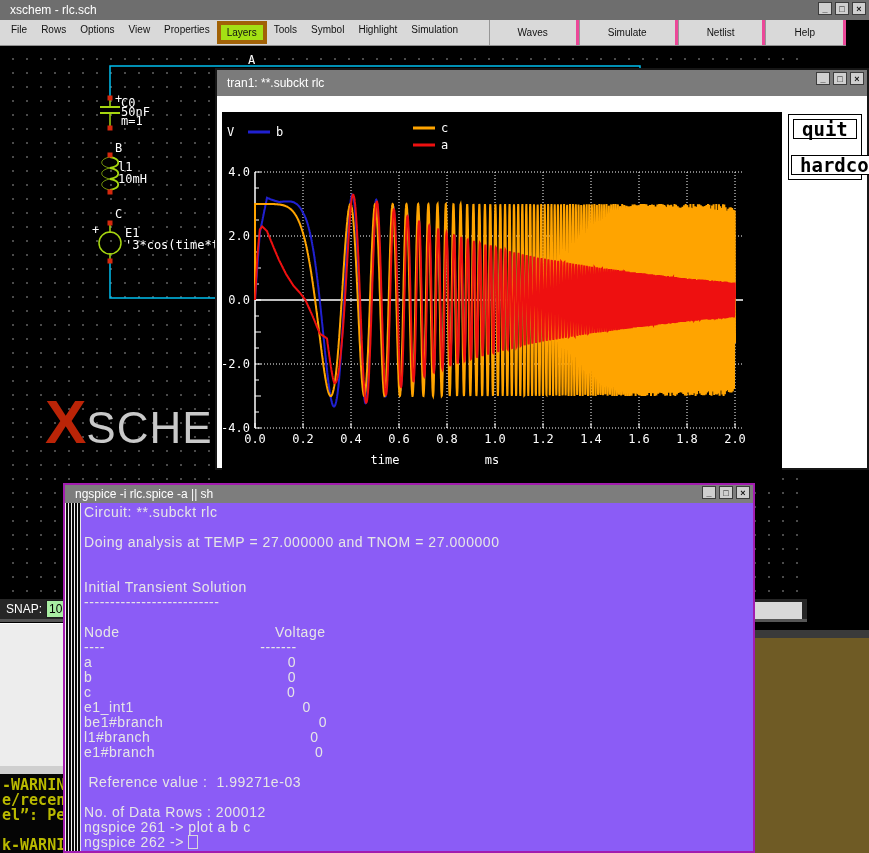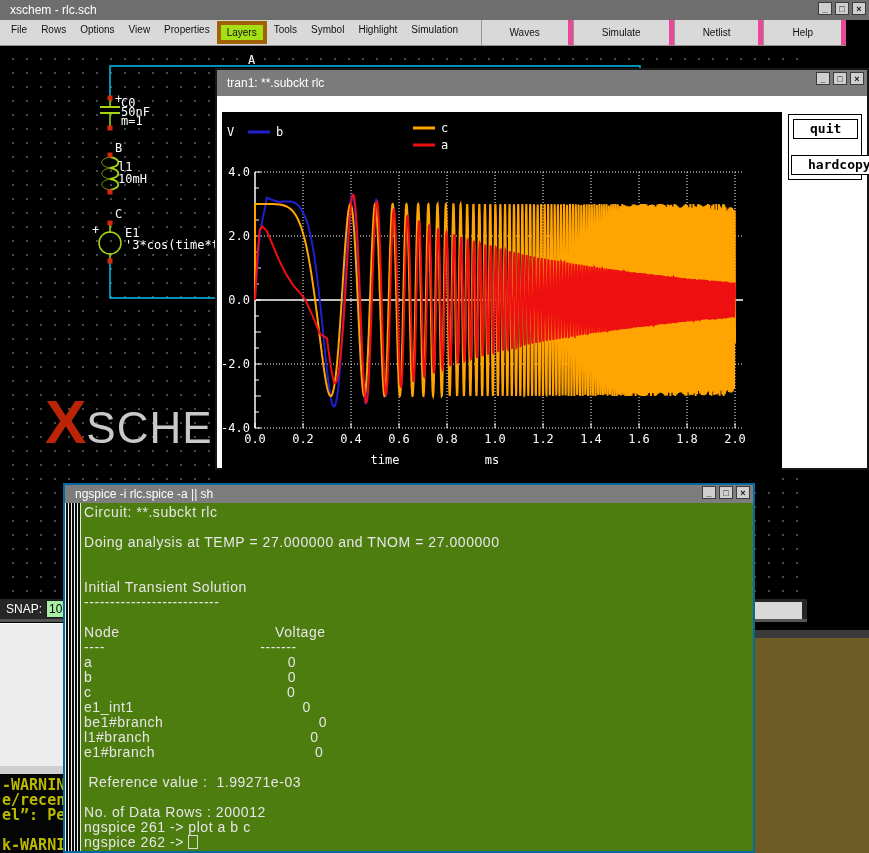--- a/index.html
+++ b/index.html
@@ -14,21 +14,21 @@
         font-size:9px;line-height:12px;text-align:center;box-sizing:border-box;font-weight:bold}
   
   #xschem-title{left:0;top:0;width:869px;height:20px;background:#6e6e6e}
   #menubar{left:0;top:20px;width:846px;height:26px;background:#d9d9d9;
            border-bottom:1px solid #8f8f8f;display:flex;align-items:center;
            font-size:10px;color:#111;box-sizing:border-box;padding-left:4px}
   .mi{padding:3px 7px;white-space:nowrap}
   .mi.hl{background:#a3e114;border:4px solid #a16207;padding:2px 6px}
   #menu-actions{margin-left:auto;display:flex;height:100%;align-items:stretch}
   #menu-actions .mbtn{display:flex;align-items:center;padding:0 28px;border-left:1px solid #969696;
-           border-right:5px solid #ec4899;white-space:nowrap}
+           border-right:3px solid #ec4899;white-space:nowrap}
   #canvas{left:0;top:46px;width:807px;height:552px;background:#000;
           background-image:radial-gradient(#4a4a4a 1px,transparent 1.2px);
           background-size:14px 14px;background-position:6px 6px}
   #statusbar{left:0;top:598px;width:807px;height:24px;background:#262626;border-top:1px solid #000;
              border-bottom:3px solid #565656;box-sizing:border-box;color:#fff;font-size:12px;
              display:flex;align-items:center}
   #snap-label{margin-left:6px}
   #snap-input{margin-left:4px;width:26px;height:16px;background:#a9efa3;border:1px solid #1e1e1e;
               color:#000;font-size:12px;padding:0 2px;line-height:16px}
   #status-right-box{position:absolute;left:753px;top:3px;width:49px;height:17px;background:#d9d9d9}
@@ -41,26 +41,26 @@
   #warn-terminal{left:0;top:774px;width:63px;height:79px;background:#050505;overflow:hidden}
   #warn-terminal pre{margin:4px 0 8px 2px;font-family:"DejaVu Sans Mono",monospace;font-size:15px;
                      line-height:15px;color:#b9b900;font-weight:bold}
   #brown-window{left:753px;top:630px;width:116px;height:223px;background:#6f5b25;border-top:8px solid #3a3a3a;box-sizing:border-box}
   
   #plot-window{left:215px;top:68px;width:654px;height:402px;border:2px solid #161616;box-sizing:border-box;background:#fff}
   #plot-window .titlebar{height:26px}
   #plot-black{position:absolute;left:5px;top:42px;width:560px;height:370px;background:#000}
   #quit-panel{position:absolute;left:571px;top:44px;width:74px;height:66px;background:#fff;border:1px solid #000;box-sizing:border-box}
   .xbtn{position:absolute;border:1px solid #000;background:#fff;color:#000;
-        font-family:"DejaVu Sans Mono",monospace;font-size:13px;font-weight:bold;
-        padding:1px 16px;line-height:16px}
+        font-family:"DejaVu Sans Mono",monospace;font-size:19px;font-weight:bold;
+        padding:1px 8px;line-height:16px}
   #quit-btn{left:4px;top:4px}
   #hardcopy-btn{left:2px;top:40px}
   
-  #terminal{left:63px;top:483px;width:692px;height:370px;border:2px solid #0369a1;box-sizing:border-box;background:#4d7c0f}
+  #terminal{left:63px;top:483px;width:692px;height:370px;border:2px solid #a21caf;box-sizing:border-box;background:#8b5cf6}
   #terminal .titlebar{height:18px;background:#7d7d7d}
   #term-scrollbar{position:absolute;left:0;top:18px;bottom:0;width:15px;
       background:repeating-linear-gradient(90deg,#f2f2f2 0 1px,#0a0a0a 1px 3px);
       border-right:1px solid #e8e8e8}
   #term-body{position:absolute;left:19px;top:20px;right:2px;bottom:0;overflow:hidden}
   #term-body .tline{font-family:Liberation Sans, sans-serif;font-size:14px;letter-spacing:.55px;
       line-height:15px;height:15px;color:#e6e6e6;white-space:pre}
   .cursor{display:inline-block;width:8px;height:12px;border:1px solid #d8d8d8;vertical-align:-2px}
   
   text{font-family:"DejaVu Sans Mono",monospace;font-size:12px;fill:#fff}

